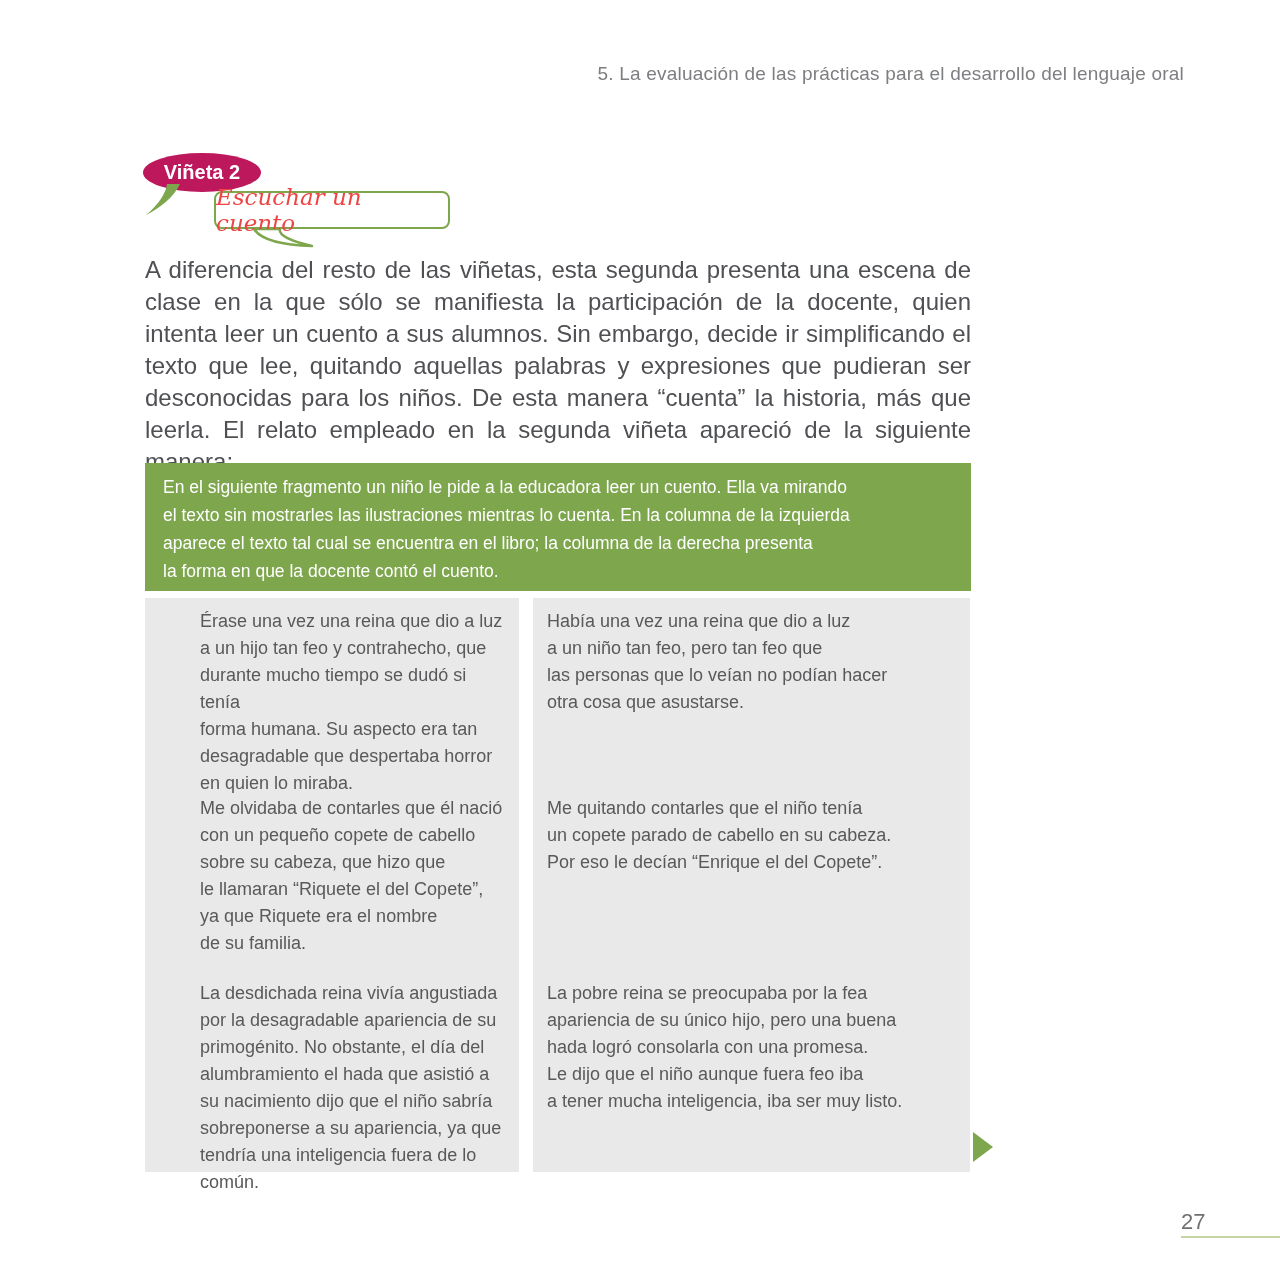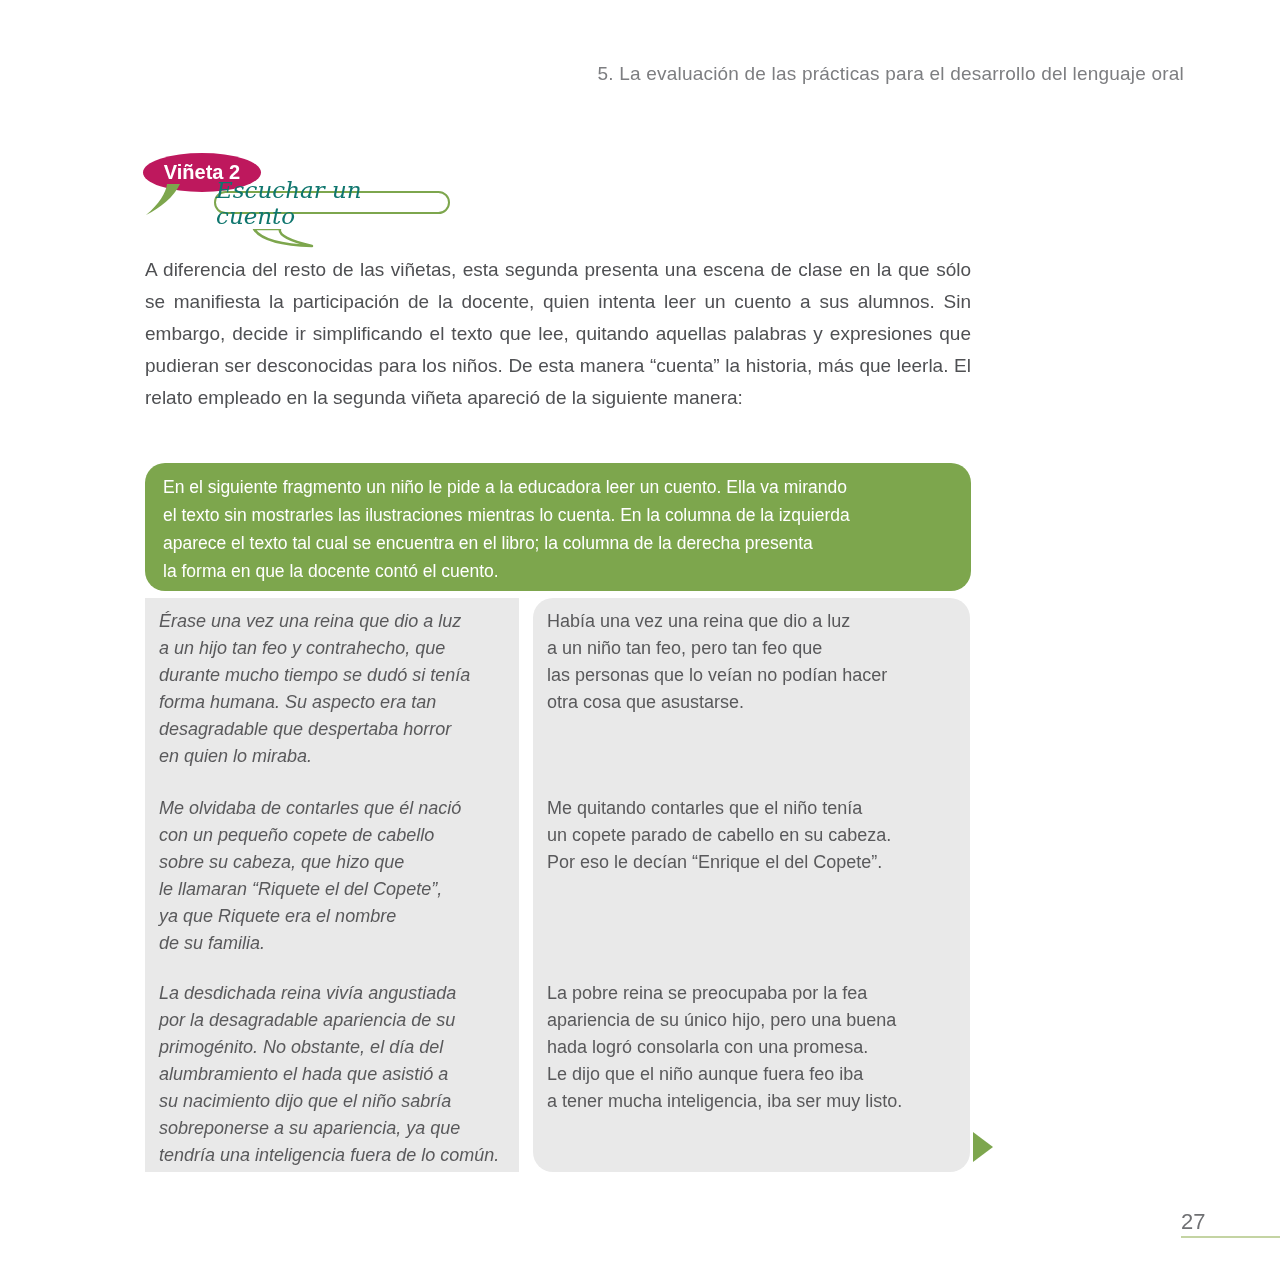--- a/index.html
+++ b/index.html
@@ -15,52 +15,51 @@
   .vineta-bubble{
     position:absolute;left:143px;top:153px;width:118px;height:39px;
     background:#be185d;border-radius:50%;
     display:flex;align-items:center;justify-content:center;
     color:#ffffff;font-weight:bold;font-size:20px;
   }
   .vineta-tail{position:absolute;left:146px;top:184px;}
 
   
   .cuento-bubble{
-    position:absolute;left:214px;top:191px;width:236px;height:23px;
-    background:#ffffff;border:2.5px solid #7da64d;border-radius:16px;
+    position:absolute;left:214px;top:191px;width:236px;height:38px;
+    background:#ffffff;border:2.5px solid #7da64d;border-radius:8px;
     display:flex;align-items:center;justify-content:center;
     box-sizing:border-box;
-    color:#0f766e;font-family:"DejaVu Serif", serif;font-style:italic;font-size:23px;
+    color:#ef4444;font-family:"DejaVu Serif", serif;font-style:italic;font-size:23px;
   }
   .cuento-tail{position:absolute;left:248px;top:229px;}
 
   .intro{
     position:absolute;left:145px;top:254px;width:826px;
-    font-size:19px;line-height:32px;color:#4f5053;
+    font-size:24px;line-height:32px;color:#4f5053;
     text-align:justify;
   }
 
   .instruction-box{
     position:absolute;left:145px;top:463px;width:826px;height:128px;
     background:#7da64d;color:#ffffff;
     box-sizing:border-box;padding:10px 18px;
     font-size:17.5px;line-height:28px;
     white-space:pre-line;
-    border-radius:20px;
   }
 
   .story-col{position:absolute;top:598px;height:574px;background:#e9e9e9;}
   .story-col.left{left:145px;width:374px;}
-  .story-col.right{left:533px;width:437px;border-radius:20px;}
+  .story-col.right{left:533px;width:437px;}
   .story-cell{
     position:absolute;left:14px;right:8px;
     font-size:18px;line-height:27px;color:#59595b;
     white-space:pre-line;
   }
-  .story-col.left .story-cell{font-style:italic;}
+  .story-col.left .story-cell{margin-left:41px;}
   .cell-row-0{top:10px;}
   .cell-row-1{top:197px;}
   .cell-row-2{top:382px;}
 
   .next-arrow{
     position:absolute;left:973px;top:1132px;
     width:0;height:0;
     border-left:20px solid #7da64d;
     border-top:15px solid transparent;
     border-bottom:15px solid transparent;

